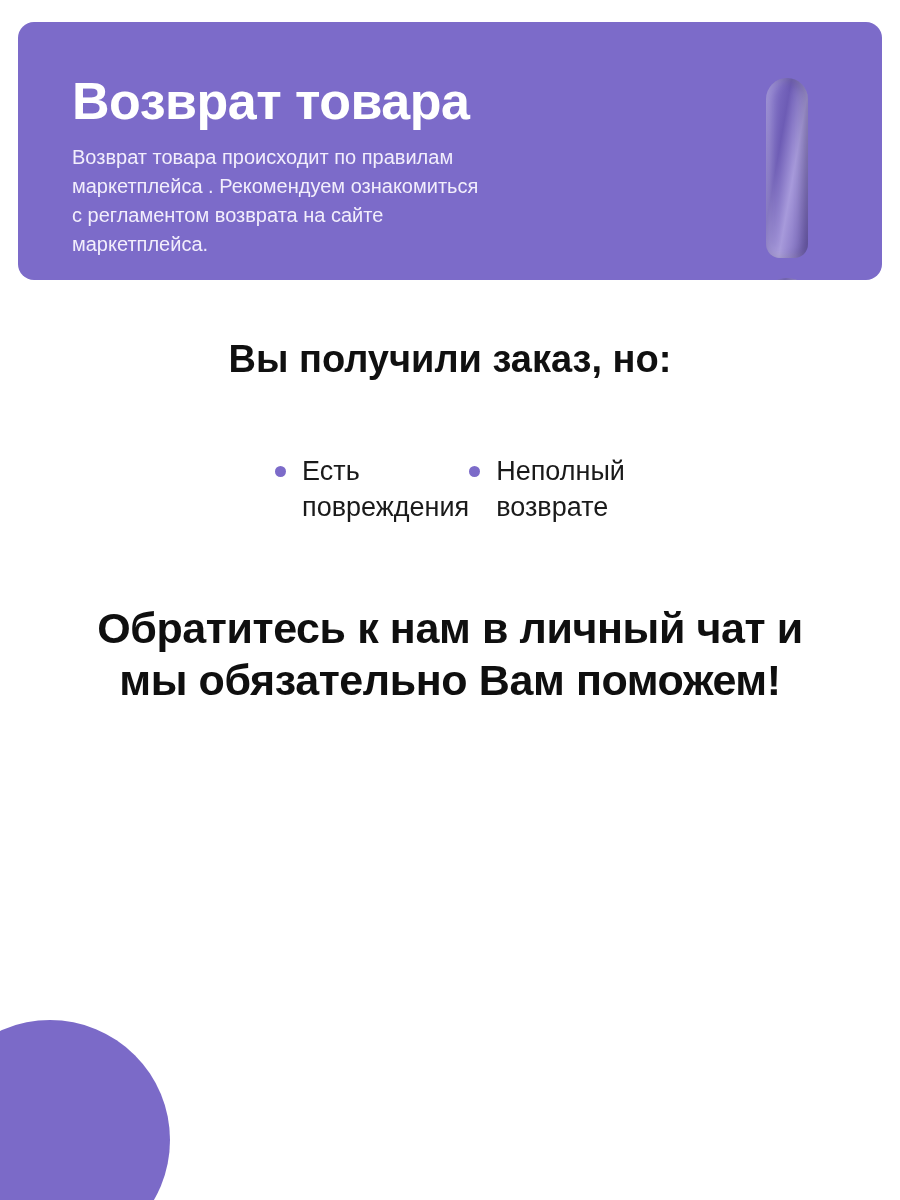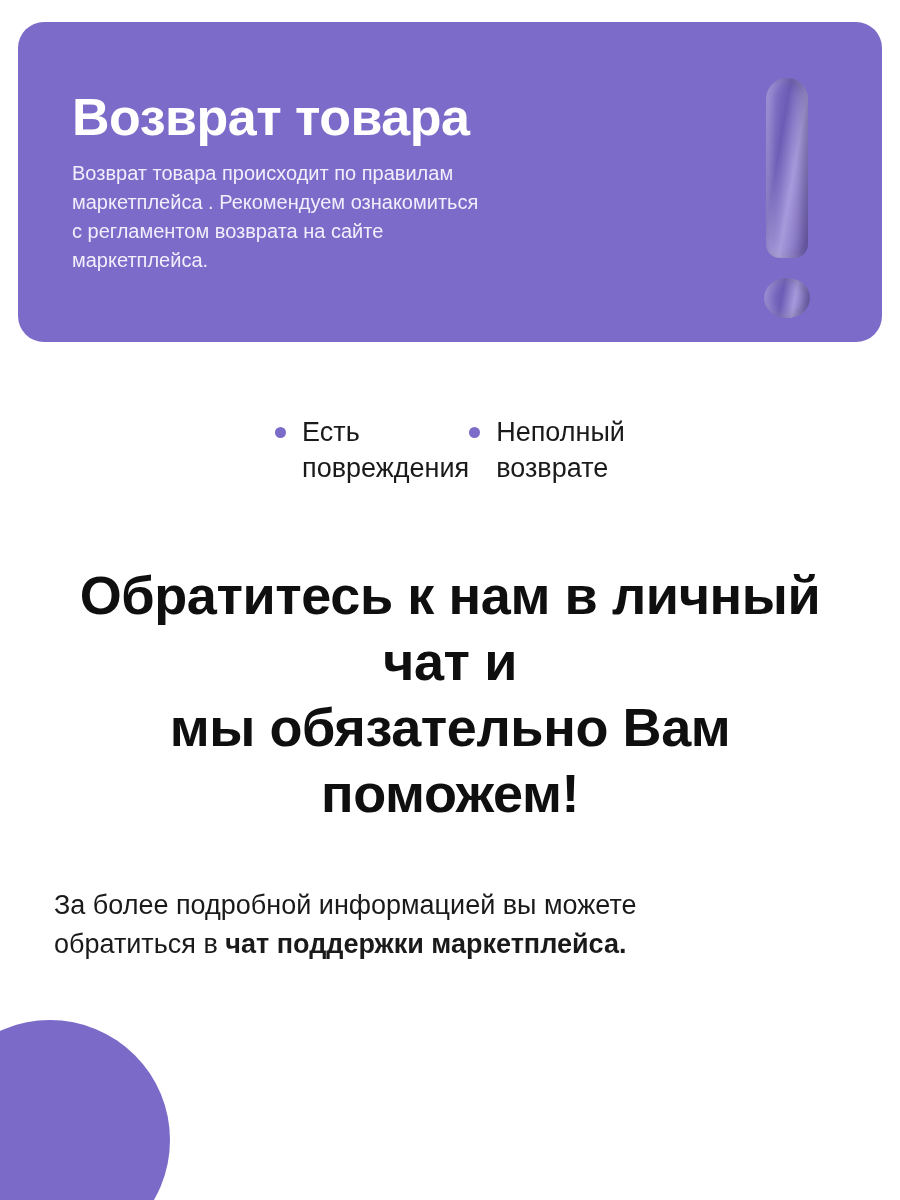--- a/index.html
+++ b/index.html
@@ -24,25 +24,25 @@
     height: 240px;
     border-radius: 50%;
     background: #7b6ac8;
     z-index: 0;
   }
 
   
   .banner {
     position: relative;
     margin: 22px 18px 0 18px;
-    height: 320px;
+    height: 258px;
     background: #7c6bc9;
-    border-radius: 26px;
+    border-radius: 16px;
     box-sizing: border-box;
-    padding: 68px 54px 0 54px;
+    padding: 52px 54px 0 54px;
     overflow: hidden;
     z-index: 2;
   }
   .banner-title {
     color: #ffffff;
     font-size: 52px;
     font-weight: bold;
     letter-spacing: -0.5px;
     margin: 0 0 14px 0;
     line-height: 1.05;
@@ -122,21 +122,21 @@
     margin-top: 13px;
   }
   .bullet-label {
     font-size: 27px;
     color: #1a1a1a;
     line-height: 1.35;
     white-space: pre-line;
   }
 
   .cta {
-    font-size: 54px;
+    font-size: 43px;
     font-weight: bold;
     color: #0f0f0f;
     line-height: 1.22;
     text-align: center;
     margin: 76px 0 0 0;
     white-space: pre-line;
     letter-spacing: -0.4px;
   }
 
   .paragraphs {
@@ -168,35 +168,34 @@
 с регламентом возврата на сайте
 маркетплейса.</p>
   <div class="excl">
     <div class="excl-bar"></div>
     <div class="excl-dot"></div>
   </div>
 </div>
 
 <div class="content">
 
+  <h2 class="section-heading">Вы получили заказ, но:</h2>
 
   <div class="bullets">
     <div class="bullet">
       <span class="bullet-dot"></span>
       <span class="bullet-label">Есть
 повреждения</span>
     </div>
     <div class="bullet">
       <span class="bullet-dot"></span>
       <span class="bullet-label">Неполный
 возврате</span>
     </div>
   </div>
 
   <div class="cta">Обратитесь к нам в личный чат и
 мы обязательно Вам поможем!</div>
 
   <div class="paragraphs">
-    <p class="para"><span>За более подробной информацией вы можете
-обратиться в </span><b>чат поддержки маркетплейса.</b></p>
   </div>
 
 </div>
 
 </body></html>

